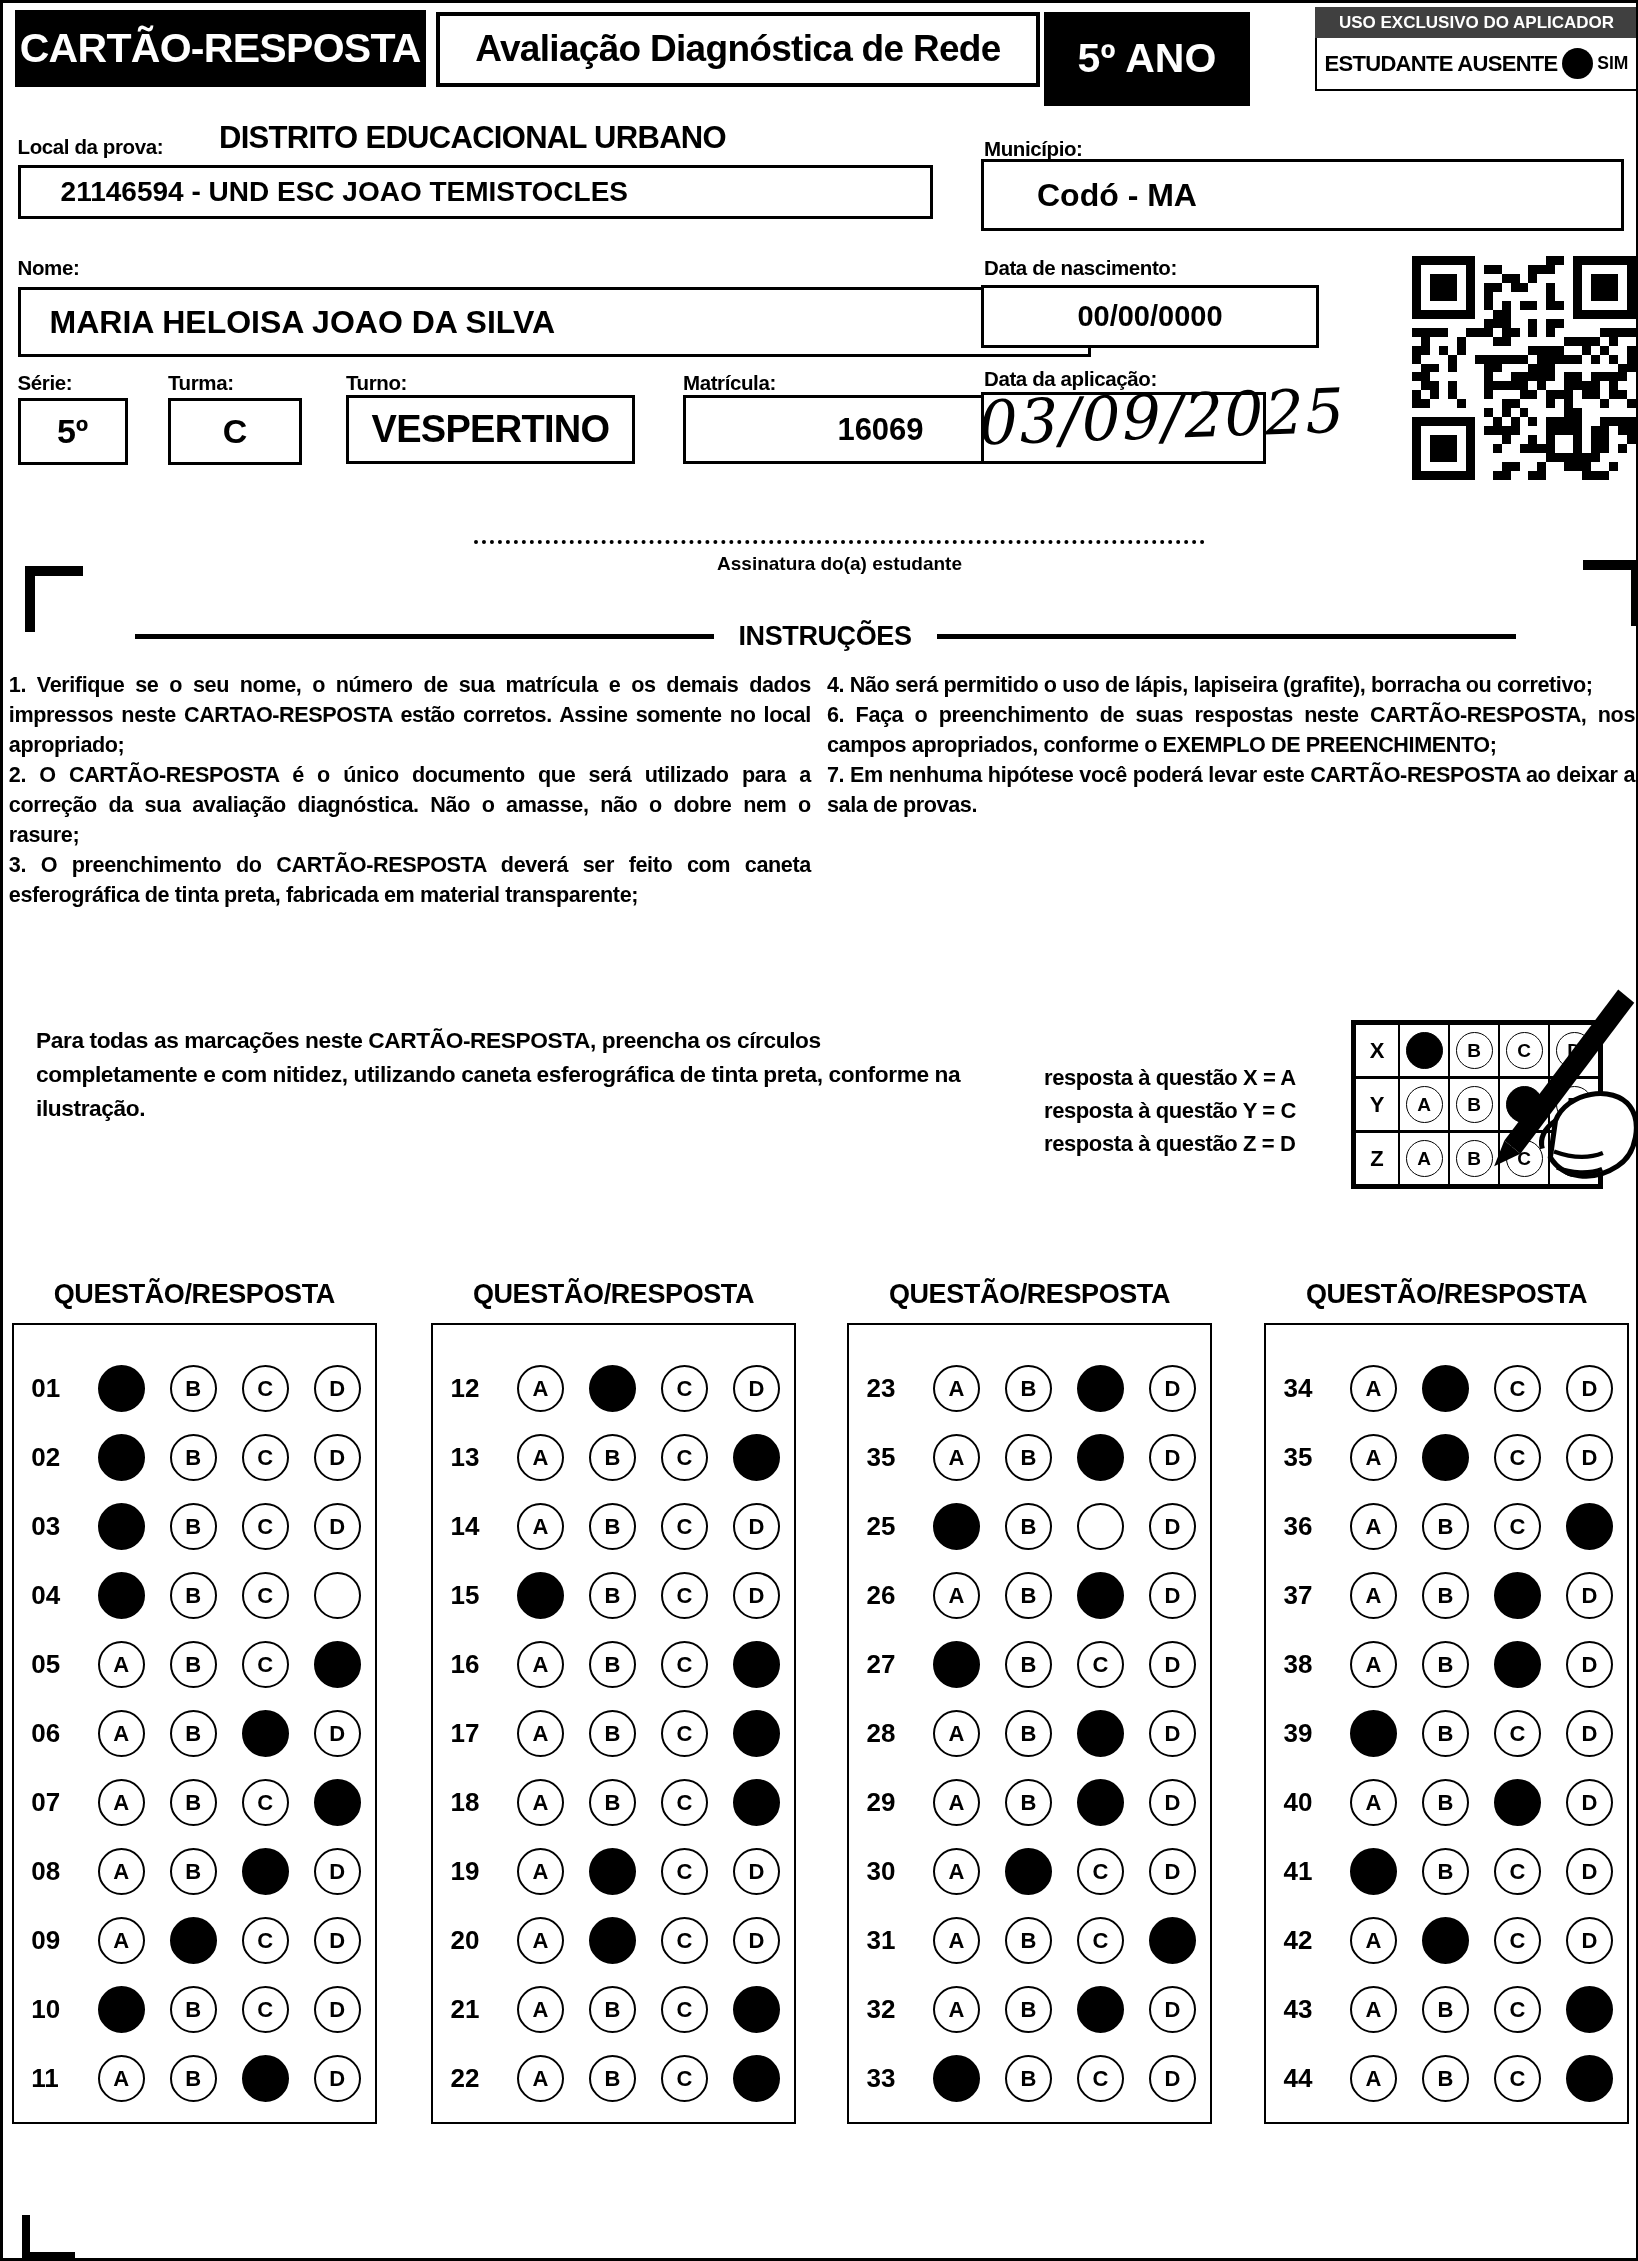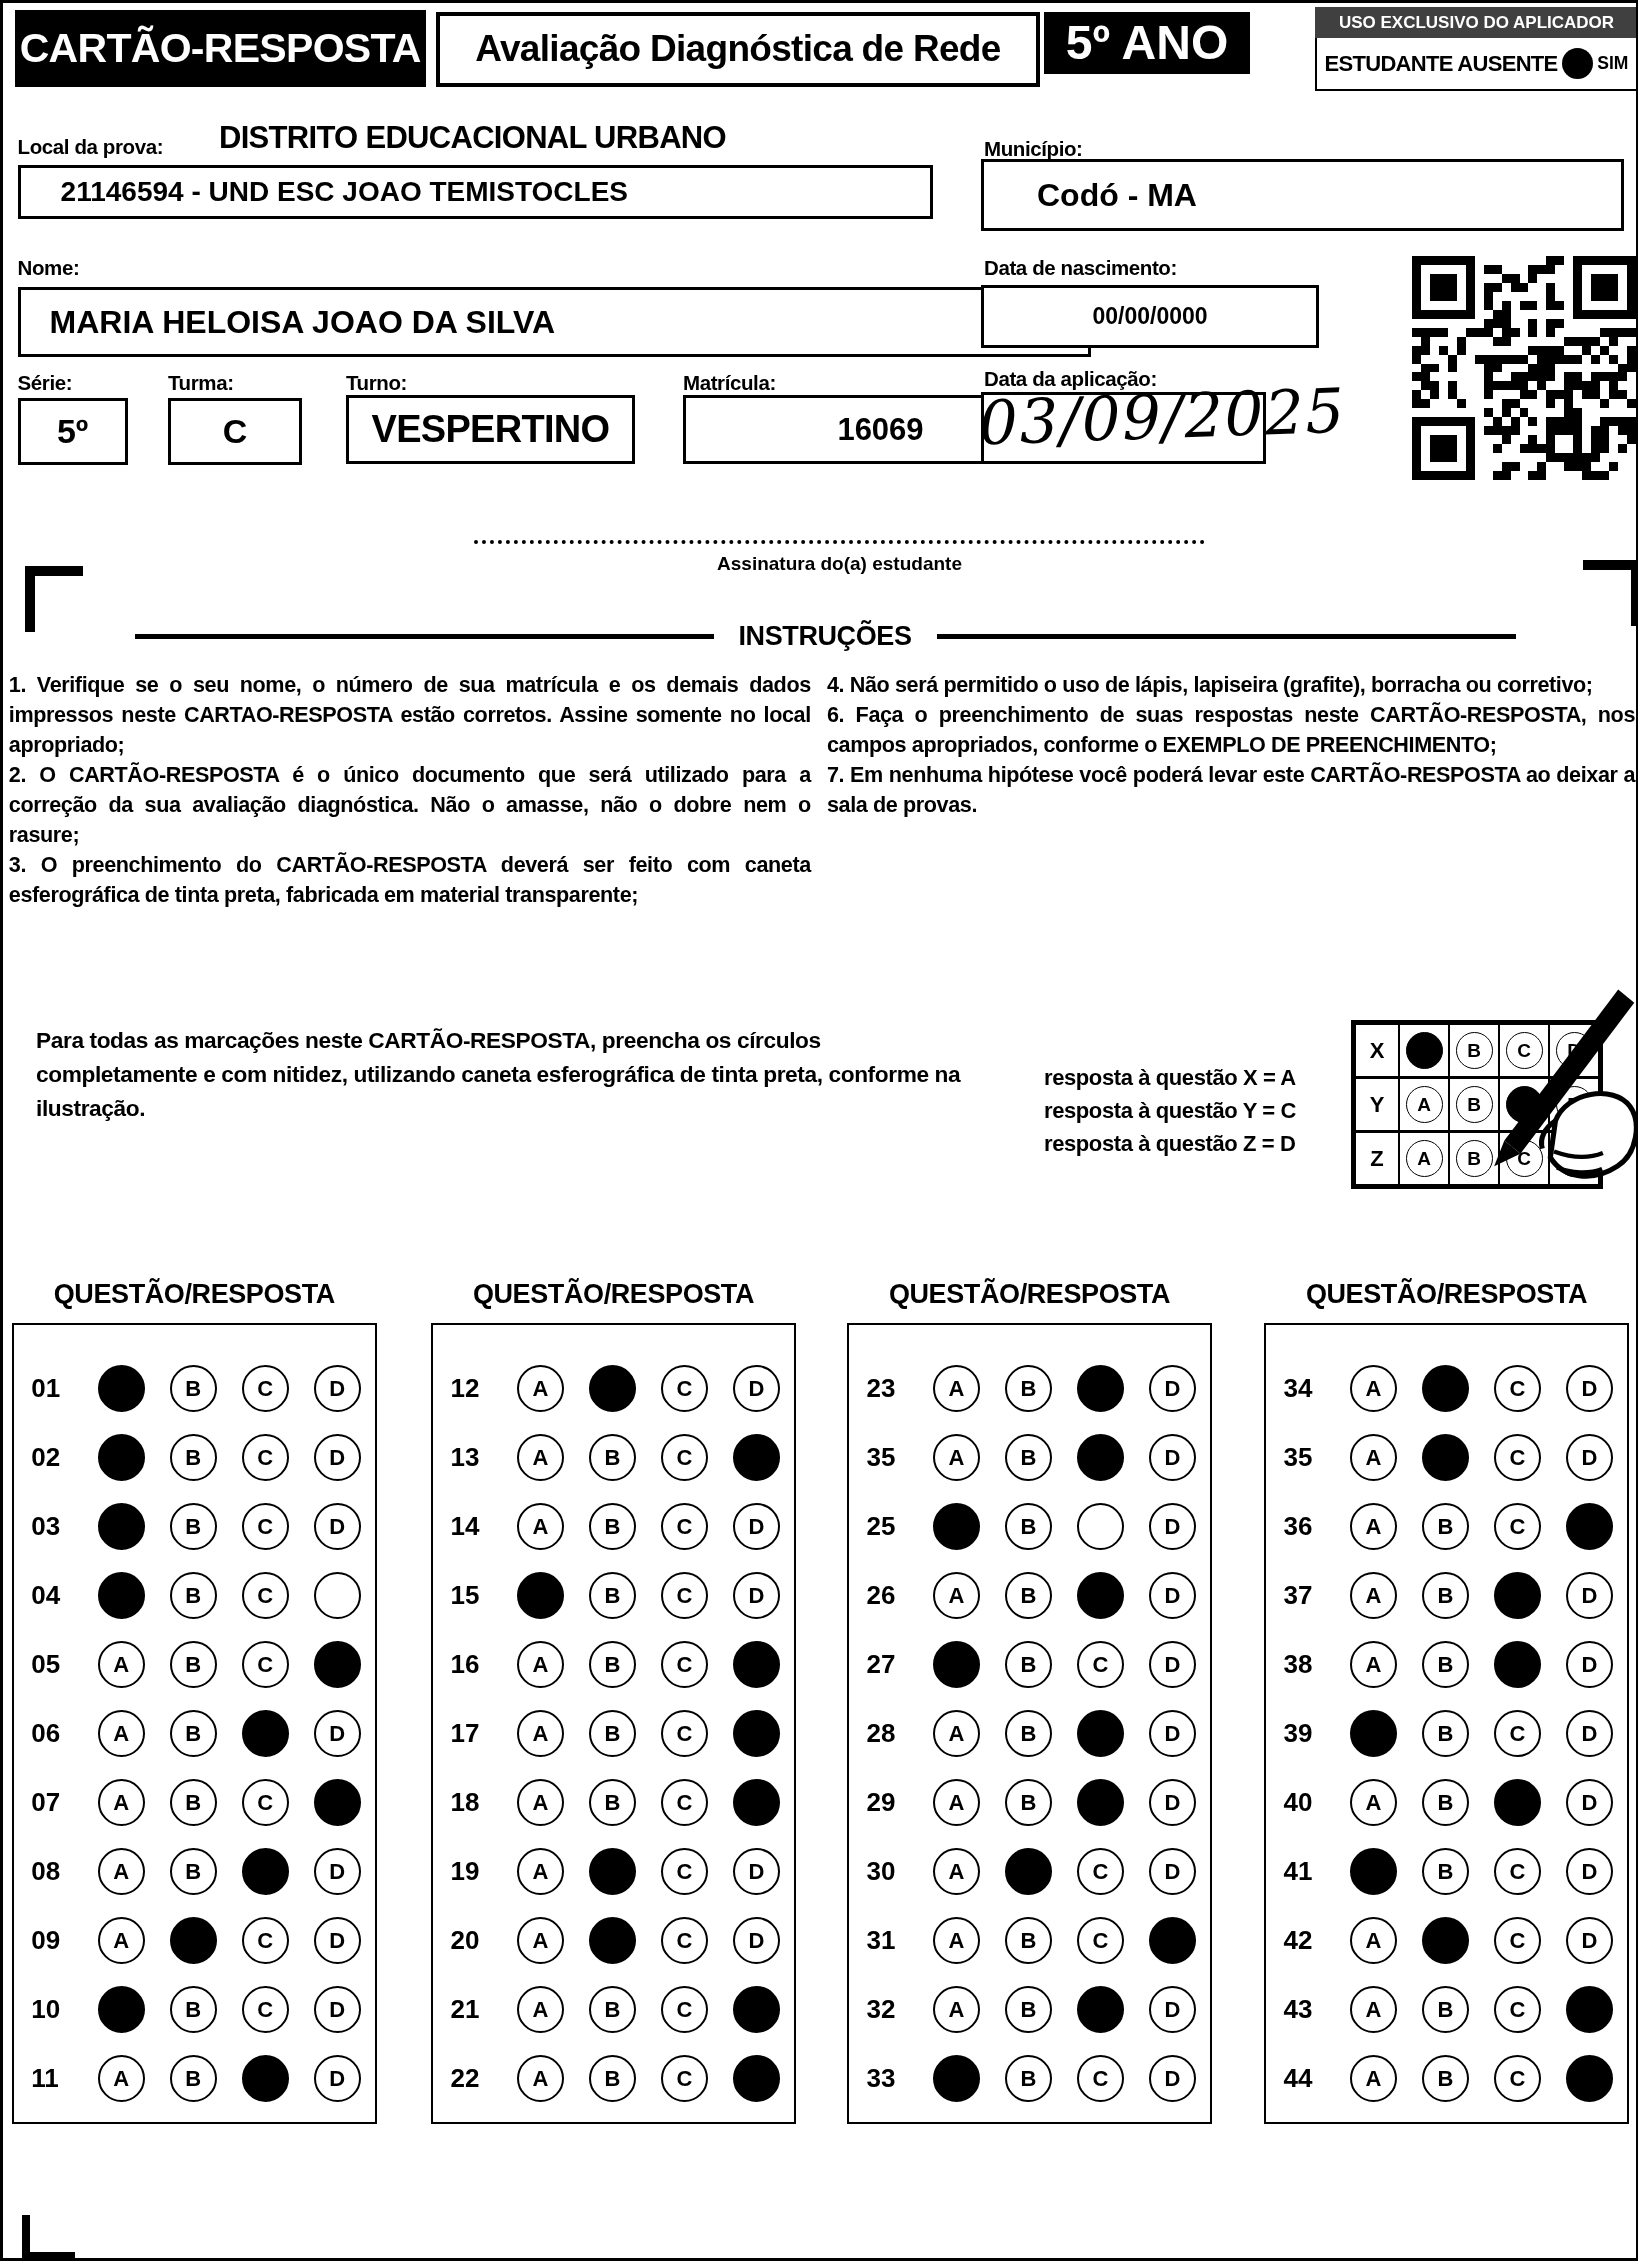--- a/index.html
+++ b/index.html
@@ -4,21 +4,21 @@
 <style>
   html,body{margin:0;padding:0;background:#e8e8e8}
   .page{position:relative;width:1639px;height:2261px;background:#fff;border:3.7px solid #000;
         box-sizing:border-box;font-family:"Liberation Sans",sans-serif;color:#000;overflow:hidden}
   .abs{position:absolute}
   
   .blackbox{background:#000;color:#fff;display:flex;align-items:center;justify-content:center}
   .card-title{left:11.7px;top:7.3px;width:411px;height:77px;font-size:41px;font-weight:bold;letter-spacing:-0.7px}
   .assess-box{left:433px;top:8.8px;width:604px;height:75px;border:4.4px solid #000;box-sizing:border-box;
               display:flex;align-items:center;justify-content:center;font-size:37px;font-weight:bold;letter-spacing:-0.7px}
-  .grade-box{left:1041px;top:8.8px;width:206px;height:62px;font-size:48px;font-weight:bold}
+  .grade-box{left:1041px;top:8.8px;width:206px;height:94px;font-size:41px;font-weight:bold}
   .aplicador{left:1312px;top:4.4px;width:323px}
   .aplicador-bar{height:31px;background:#404040;color:#fff;display:flex;align-items:center;justify-content:center;
                  font-size:17px;font-weight:bold;letter-spacing:0px}
   .aplicador-body{border:2.9px solid #000;border-top:none;height:51px;display:flex;align-items:center;justify-content:center;gap:4.4px;background:#fff}
   .aplicador-body .lbl{font-size:22px;font-weight:bold;letter-spacing:-0.7px}
   .disc{width:31px;height:31px;background:#000;border-radius:50%}
   .sim{font-size:17.5px;font-weight:bold}
   
   .lab{font-size:20.5px;font-weight:bold;letter-spacing:-0.4px}
   .fbox{border:3.7px solid #000;box-sizing:border-box;background:#fff;display:flex;align-items:center}
@@ -84,21 +84,21 @@
   <div class="abs fbox" style="left:978px;top:156px;width:643px;height:72px">
     <span class="v" style="font-size:32px;padding-left:53px">Codó - MA</span>
   </div>
 
   <div class="abs lab" style="left:14.6px;top:253px">Nome:</div>
   <div class="abs fbox" style="left:14.6px;top:284px;width:1073px;height:70px">
     <span class="v" style="font-size:32px;padding-left:29px">MARIA HELOISA JOAO DA SILVA</span>
   </div>
   <div class="abs lab" style="left:981px;top:253px">Data de nascimento:</div>
   <div class="abs fbox" style="left:978px;top:282px;width:338px;height:63px;justify-content:center">
-    <span class="v" style="font-size:23px">00/00/0000</span>
+    <span class="v" style="font-size:29px">00/00/0000</span>
   </div>
   <svg class="abs" style="left:1409px;top:253px" width="224" height="224" viewBox="0 0 25 25" id="qr-svg" shape-rendering="crispEdges">
       <rect x="0" y="0" width="25" height="25" fill="#fff"></rect>
       <rect x="15" y="0" width="1" height="1" fill="#000"></rect>
       <rect x="16" y="0" width="1" height="1" fill="#000"></rect>
       <rect x="8" y="1" width="1" height="1" fill="#000"></rect>
       <rect x="9" y="1" width="1" height="1" fill="#000"></rect>
       <rect x="13" y="1" width="1" height="1" fill="#000"></rect>
       <rect x="14" y="1" width="1" height="1" fill="#000"></rect>
       <rect x="15" y="1" width="1" height="1" fill="#000"></rect>

